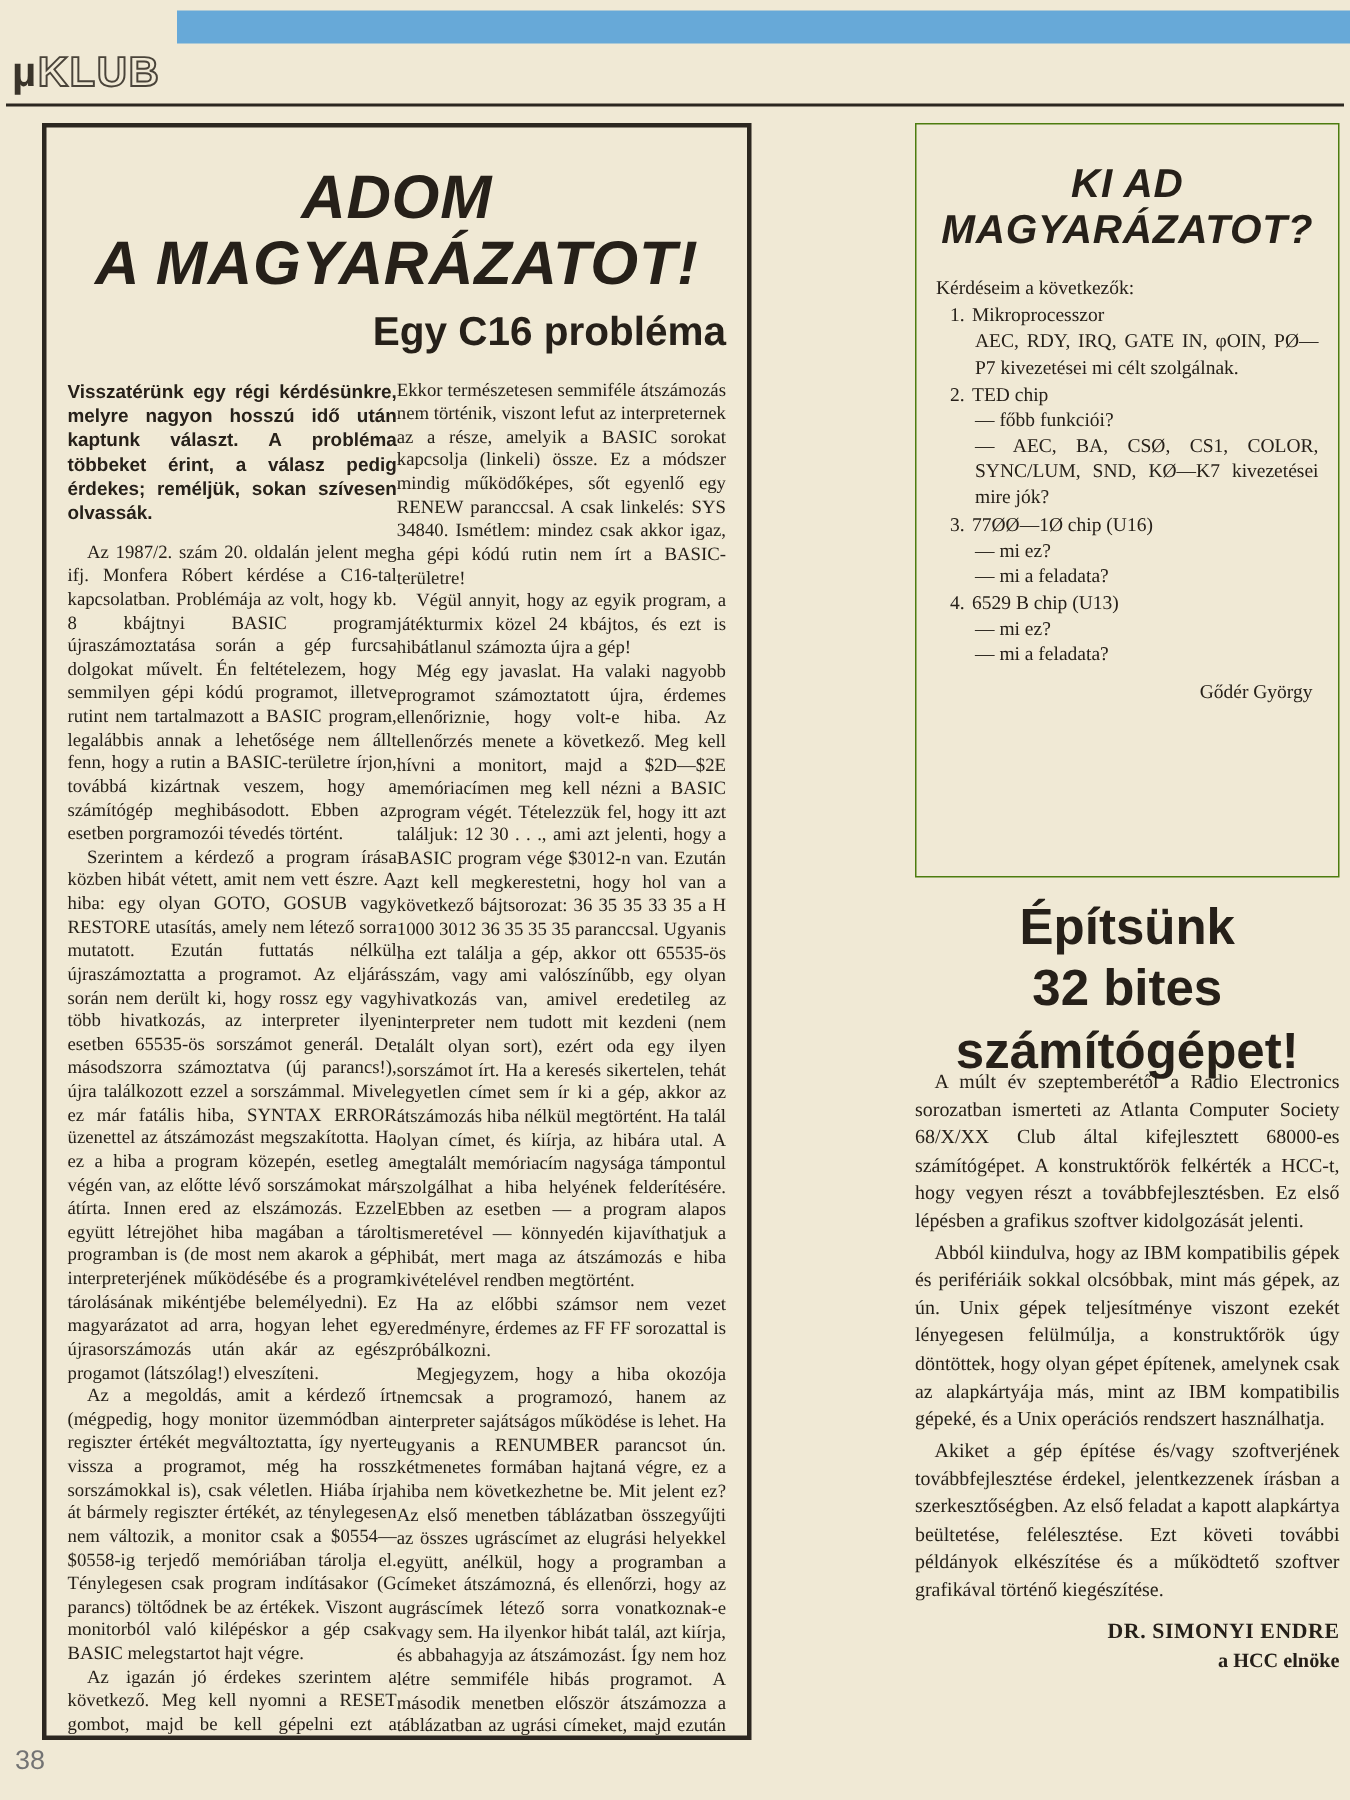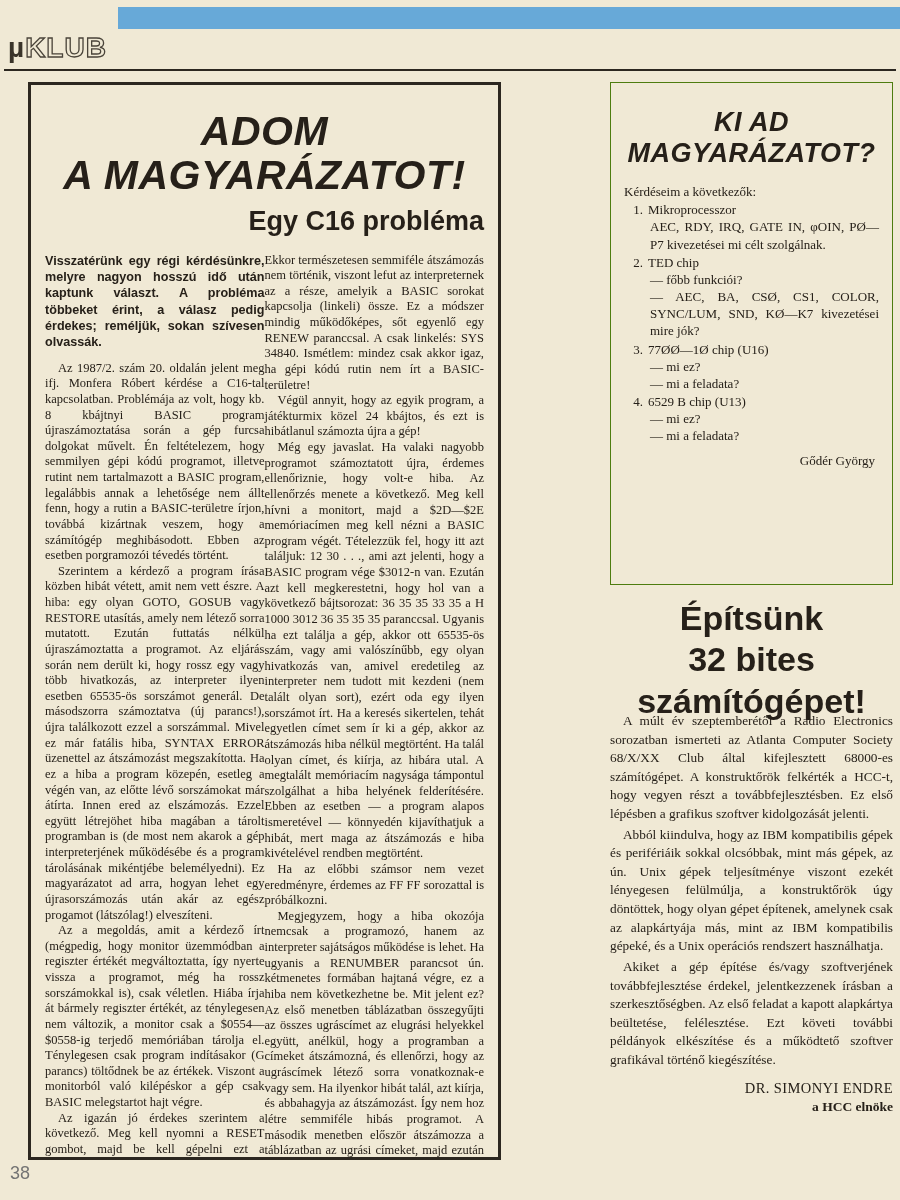--- a/index.html
+++ b/index.html
@@ -82,21 +82,21 @@
     position:absolute; left:610px; top:598px; width:283px;
     text-align:center; font-family:"Liberation Sans", sans-serif;
     font-weight:bold; font-size:34px; line-height:1.22;
   }
   .build-text {
     position:absolute; left:610px; top:712px; width:283px;
     font-size:13.3px; line-height:1.4; text-align:justify;
   }
   .build-text p { margin:0; text-indent:13px; }
   .build-text p + p { margin-top:2px; }
-  .build-sig1 { text-align:right; font-weight:normal; font-size:14.5px; margin-top:8px; letter-spacing:0.4px; }
+  .build-sig1 { text-align:right; font-weight:bold; font-size:14.5px; margin-top:8px; letter-spacing:0.4px; }
   .build-sig2 { text-align:right; font-weight:bold; font-size:13.5px; }
   
   .page-number {
     position:absolute; left:10px; top:1163px;
     font-family:"Liberation Sans", sans-serif; font-size:18px; color:#737373;
   }
 </style>
 </head>
 <body>
 

